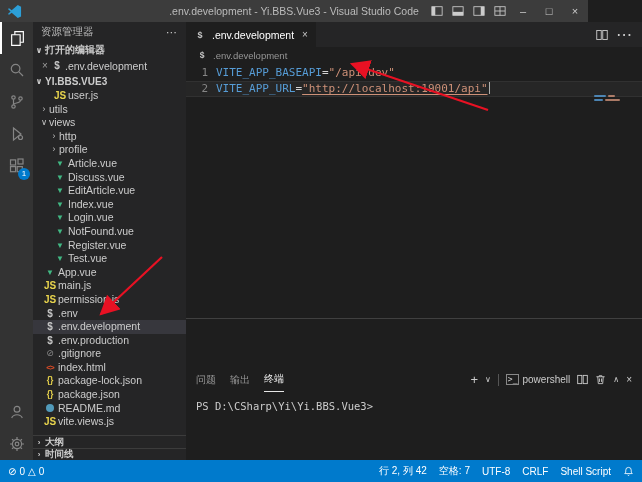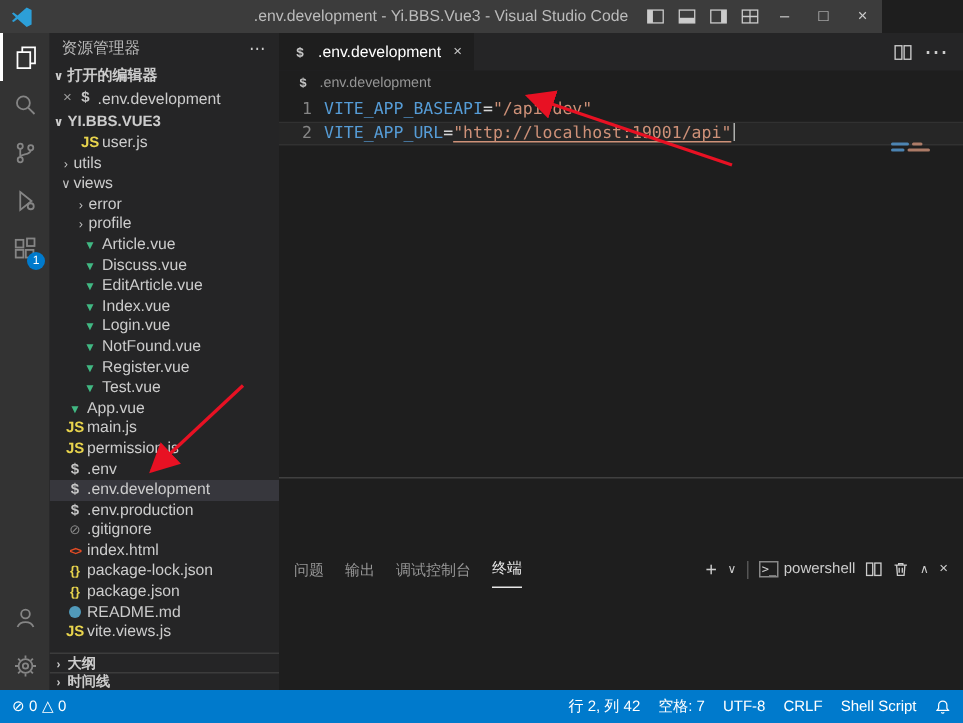--- a/index.html
+++ b/index.html
@@ -230,21 +230,21 @@
 
   <div class="tree-row indent-1">
     <span class="twisty">∨</span>
 
     <span class="label">views</span>
   </div>
 
   <div class="tree-row indent-2">
     <span class="twisty">›</span>
 
-    <span class="label">error</span>
+    <span class="label">http</span>
   </div>
 
   <div class="tree-row indent-2">
     <span class="twisty">›</span>
 
     <span class="label">profile</span>
   </div>
 
   <div class="tree-row indent-2 is-file">
 
@@ -426,23 +426,20 @@
   <div class="panel-header">
     <div class="panel-tabs">
   <span class="panel-tab">
     <span class="panel-tab-label">问题</span>
   </span>
 
   <span class="panel-tab">
     <span class="panel-tab-label">输出</span>
   </span>
 
-  <span class="panel-tab">
-    <span class="panel-tab-label">调试控制台</span>
-  </span>
 
   <span class="panel-tab active">
     <span class="panel-tab-label">终端</span>
   </span>
 </div>
     <div class="panel-actions">
       <span style="font-size:13px;">+</span>
       <span style="font-size:8px;">∨</span>
       <span class="pa-sep"></span>
       <span class="ps-label">
@@ -457,20 +454,23 @@
       </span>
       <span>
         <svg width="11" height="11" viewBox="0 0 16 16" fill="none" stroke="#cccccc" stroke-width="1.3">
             <path d="M2 4 h12 M6 4 V2.5 h4 V4 M4 4 l.8 10 h6.4 l.8 -10 M6.5 6.5 v5 M9.5 6.5 v5"></path>
           </svg>
       </span>
       <span style="font-size:8px;">∧</span>
       <span>×</span>
     </div>
   </div>
+  <div class="terminal">
+    <span>PS D:\CSharp\Yi\Yi.BBS.Vue3&gt;</span>
+  </div>
 </div>
 
 <div class="statusbar">
   <div class="sb-left">
     <span class="sb-item">
       <span>⊘</span>
       <span>0</span>
       <span>△</span>
       <span>0</span>
     </span>

